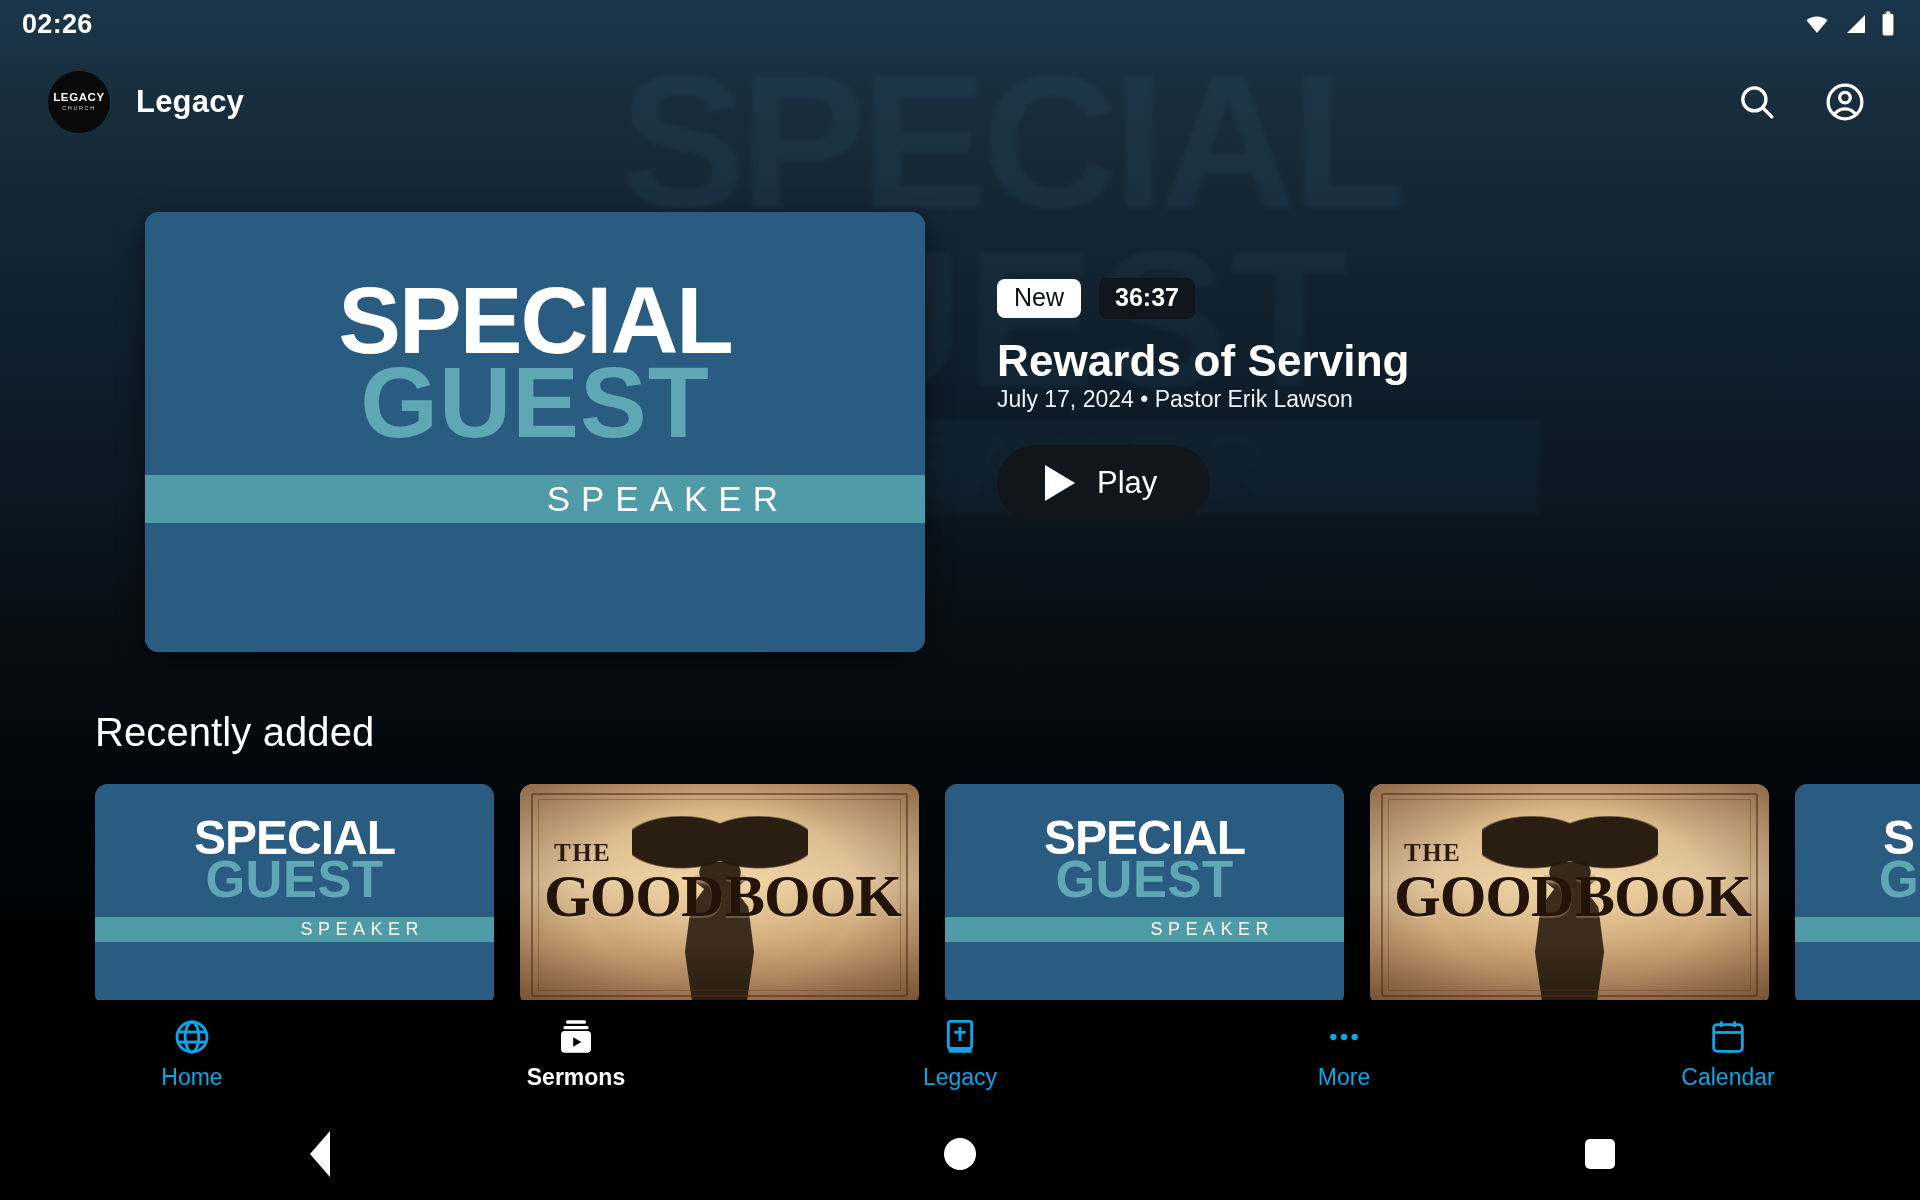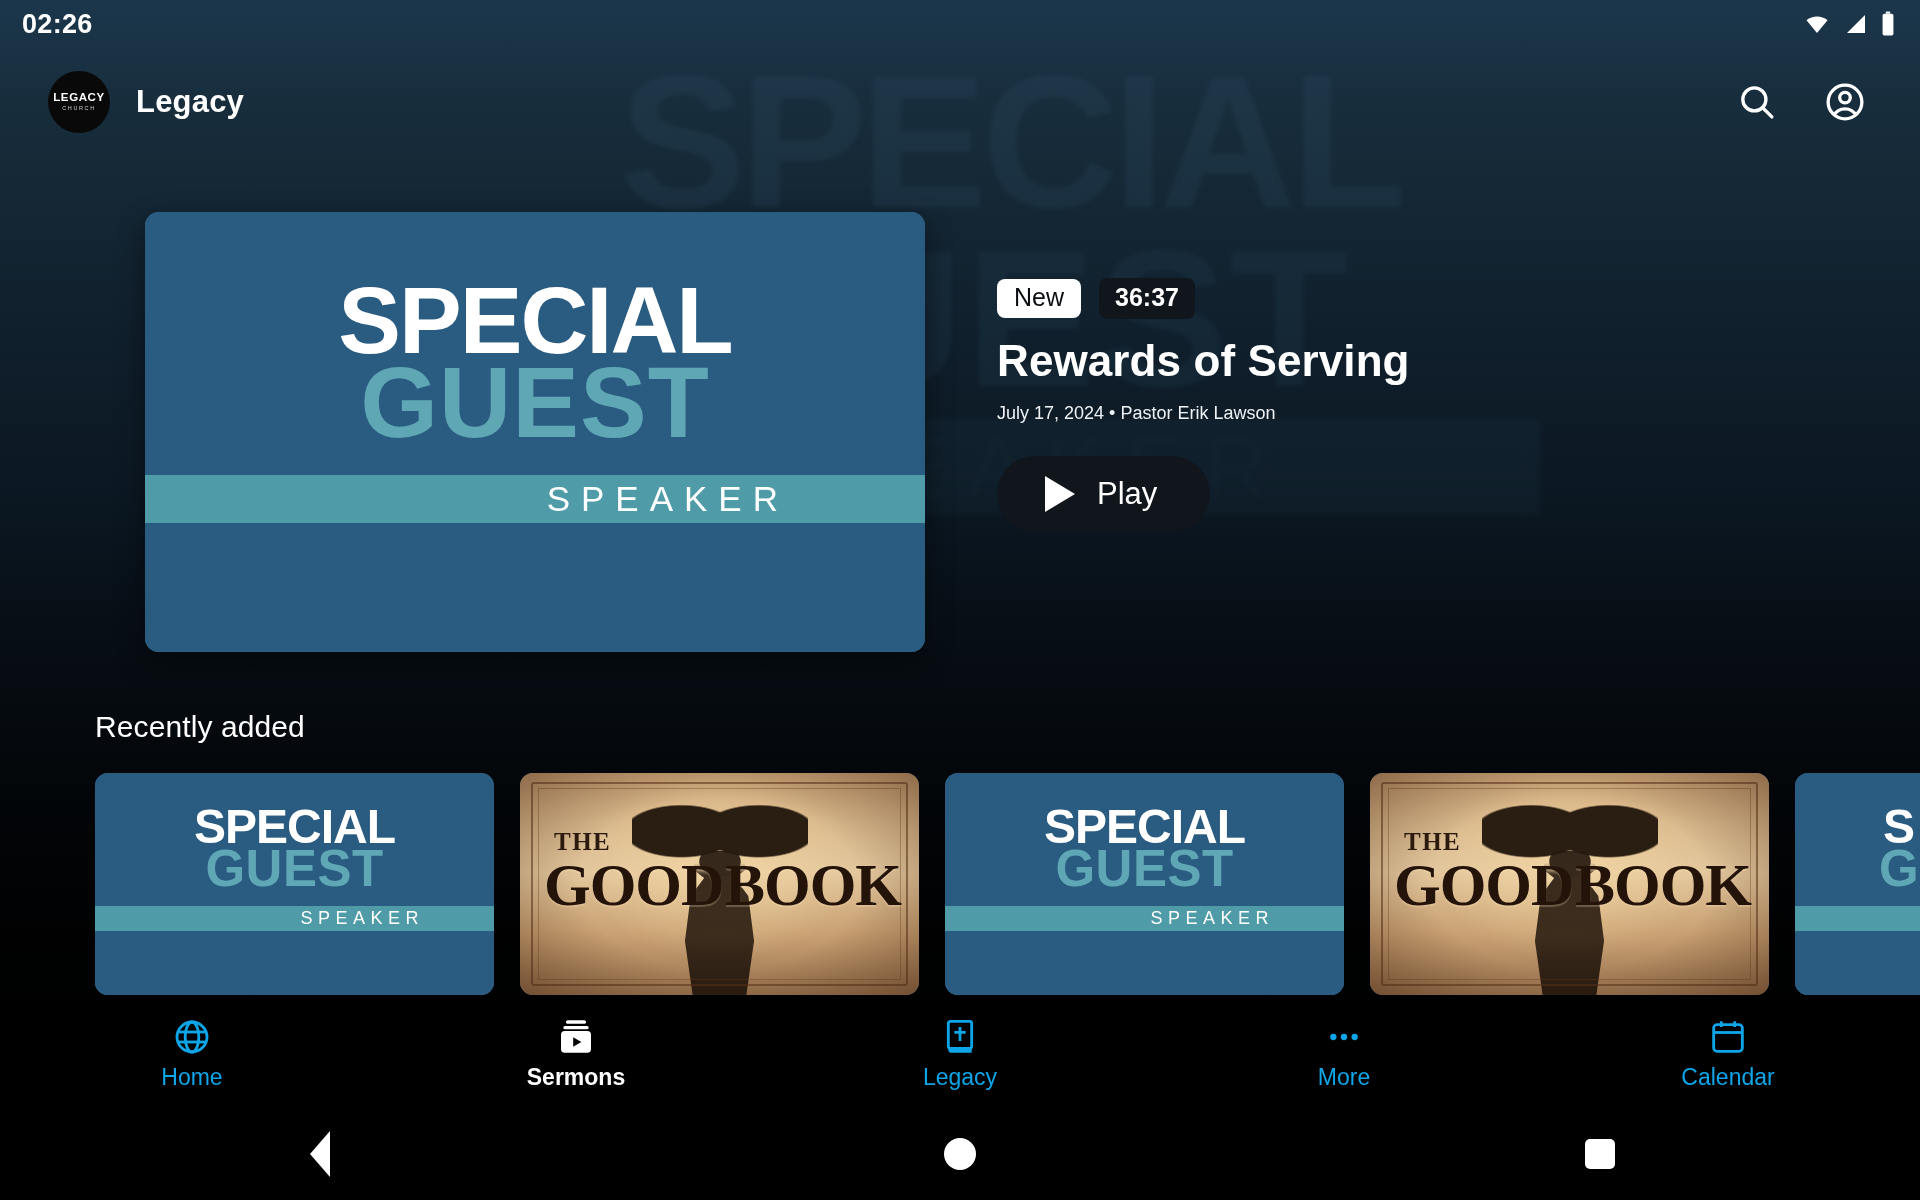--- a/index.html
+++ b/index.html
@@ -103,37 +103,37 @@
   #hero-badges{ display:flex; align-items:center; gap:18px; }
   #badge-new{
     background:#ffffff; color:#0b0f13; font-size:25px; font-weight:400;
     padding:6px 17px 8px; border-radius:8px; line-height:1;
   }
   #badge-duration{
     background:#11161c; color:#ffffff; font-size:25px; font-weight:700;
     padding:7px 16px 9px; border-radius:8px; line-height:1;
   }
   #hero-title{ margin-top:17px; font-size:44px; font-weight:700; letter-spacing:.1px; }
-  #hero-subtitle{ margin-top:17px; font-size:18px; font-weight:400; color:#eef2f5; }
+  #hero-subtitle{ font-size:23px; font-weight:400; color:#eef2f5; }
   #play-button{
     margin-top:32px; width:213px; height:76px; border-radius:38px;
     background:#11161c; display:flex; align-items:center; gap:22px;
     padding-left:48px; cursor:pointer;
     border:none; color:#fff;
     font-family:inherit;
   }
   #play-icon{
     width:0;height:0;border-left:30px solid #fff;
     border-top:18px solid transparent;border-bottom:18px solid transparent;
   }
   #play-label{ font-size:31px; font-weight:400; }
 
   
   #row-section{ position:absolute; left:0; right:0; top:710px; }
-  #row-title{ font-size:30px; font-weight:400; padding-left:95px; letter-spacing:.1px; }
+  #row-title{ font-size:40px; font-weight:400; padding-left:95px; letter-spacing:.1px; }
   #row-track{
     margin-top:29px; display:flex; gap:26px; padding-left:95px; height:250px;
   }
   .card{
     flex:0 0 399px; height:222px; border-radius:13px; overflow:hidden;
     position:relative; cursor:pointer; background:#2a5c82;
   }
   .card.partial{ flex:0 0 160px; }
 
   

